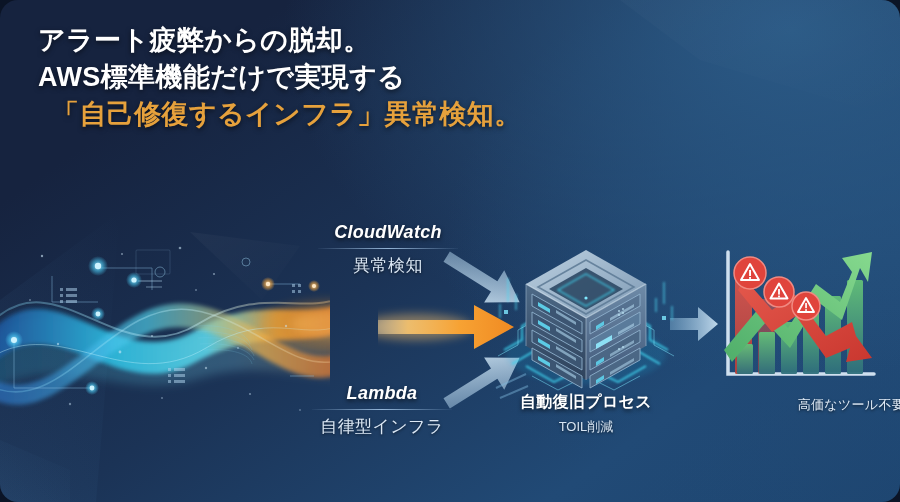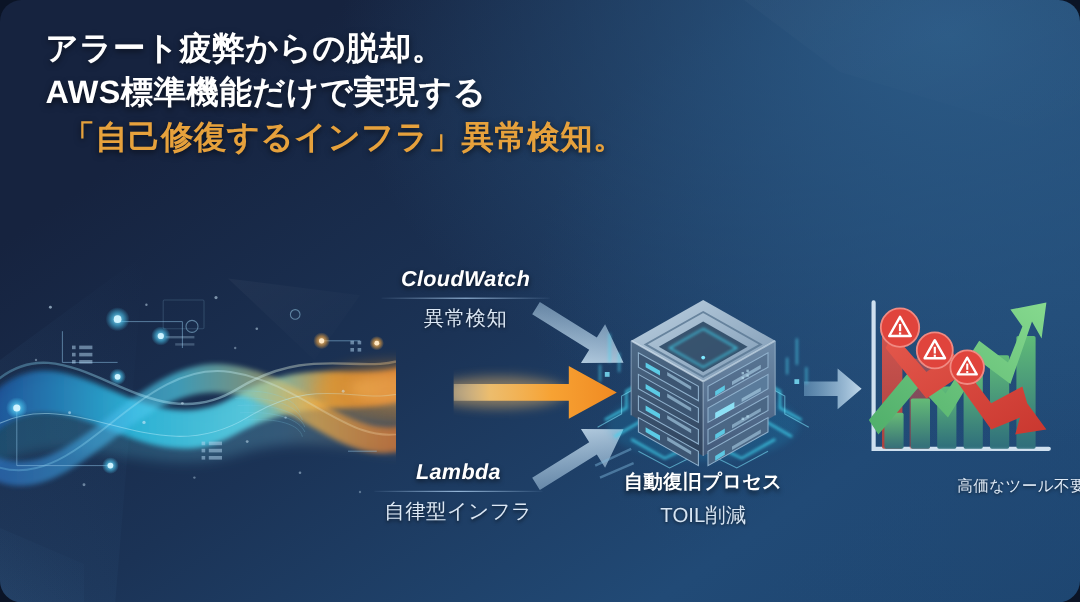--- a/index.html
+++ b/index.html
@@ -101,21 +101,21 @@
     text-align: center;
   }
   .center-label .title {
     font-size: 16px;
     font-weight: bold;
     color: #ffffff;
     text-shadow: 0 2px 4px rgba(0,0,0,0.65);
     letter-spacing: 0.3px;
   }
   .center-label .sub {
-    font-size: 17px;
+    font-size: 13px;
     color: #d6e4f2;
     margin-top: 5px;
     text-shadow: 0 1px 3px rgba(0,0,0,0.65);
   }
 
   .right-label {
     position: absolute;
     left: 715px;
     top: 396px;
     width: 190px;

